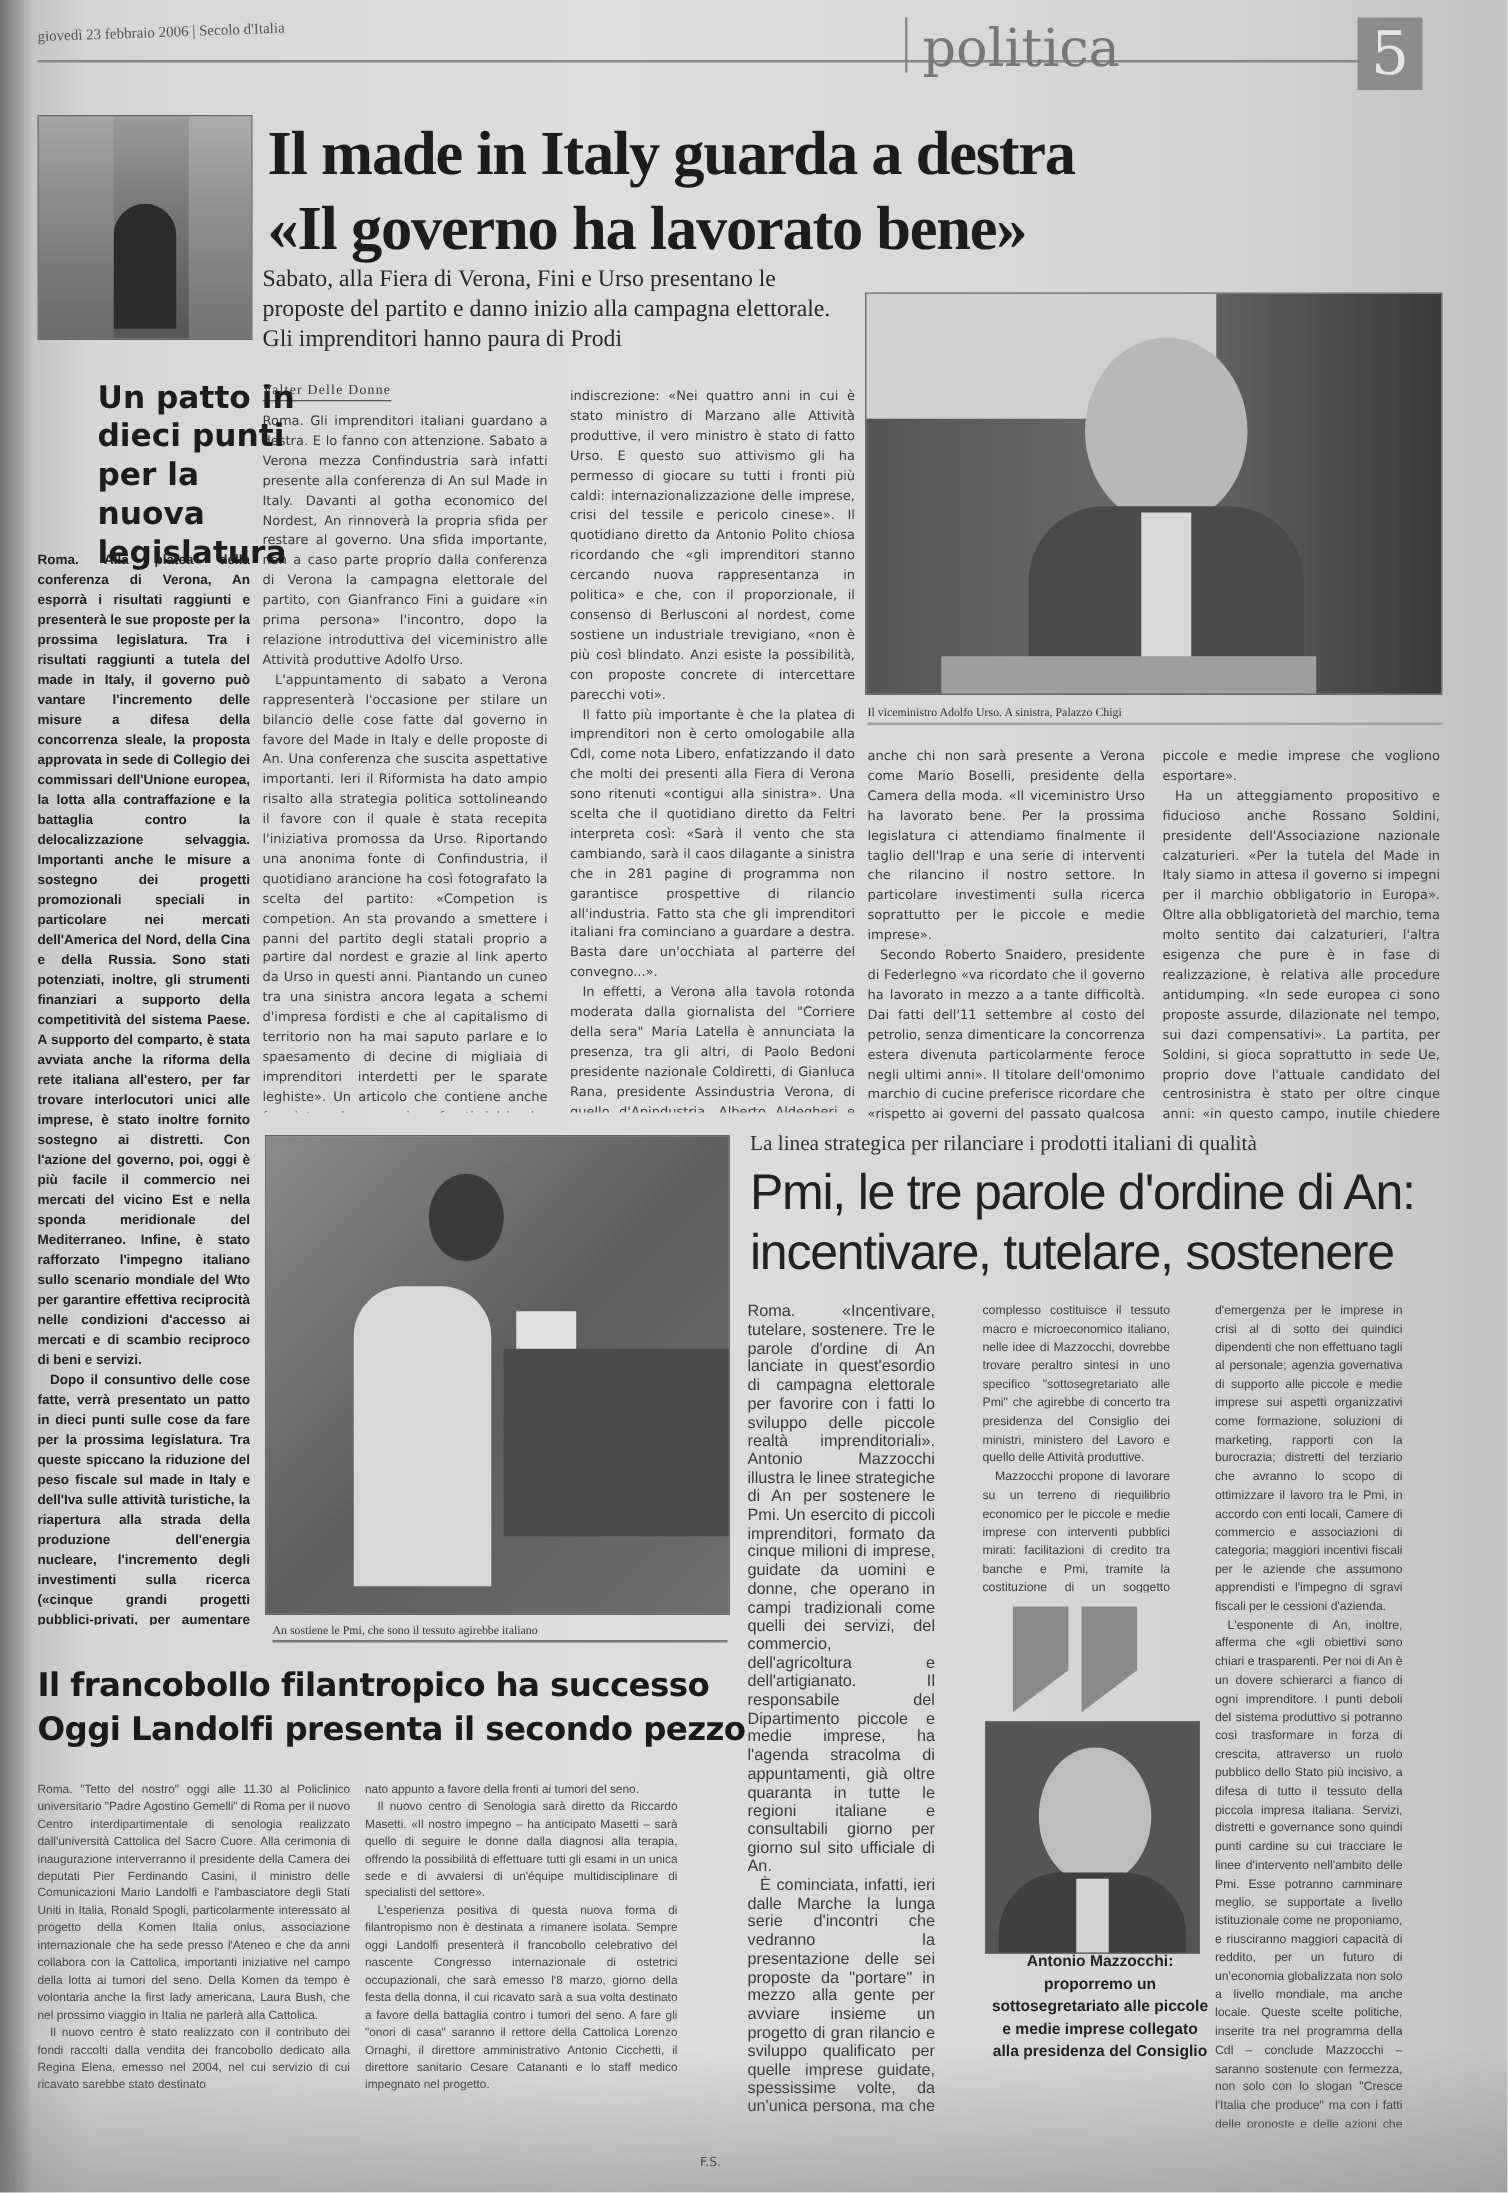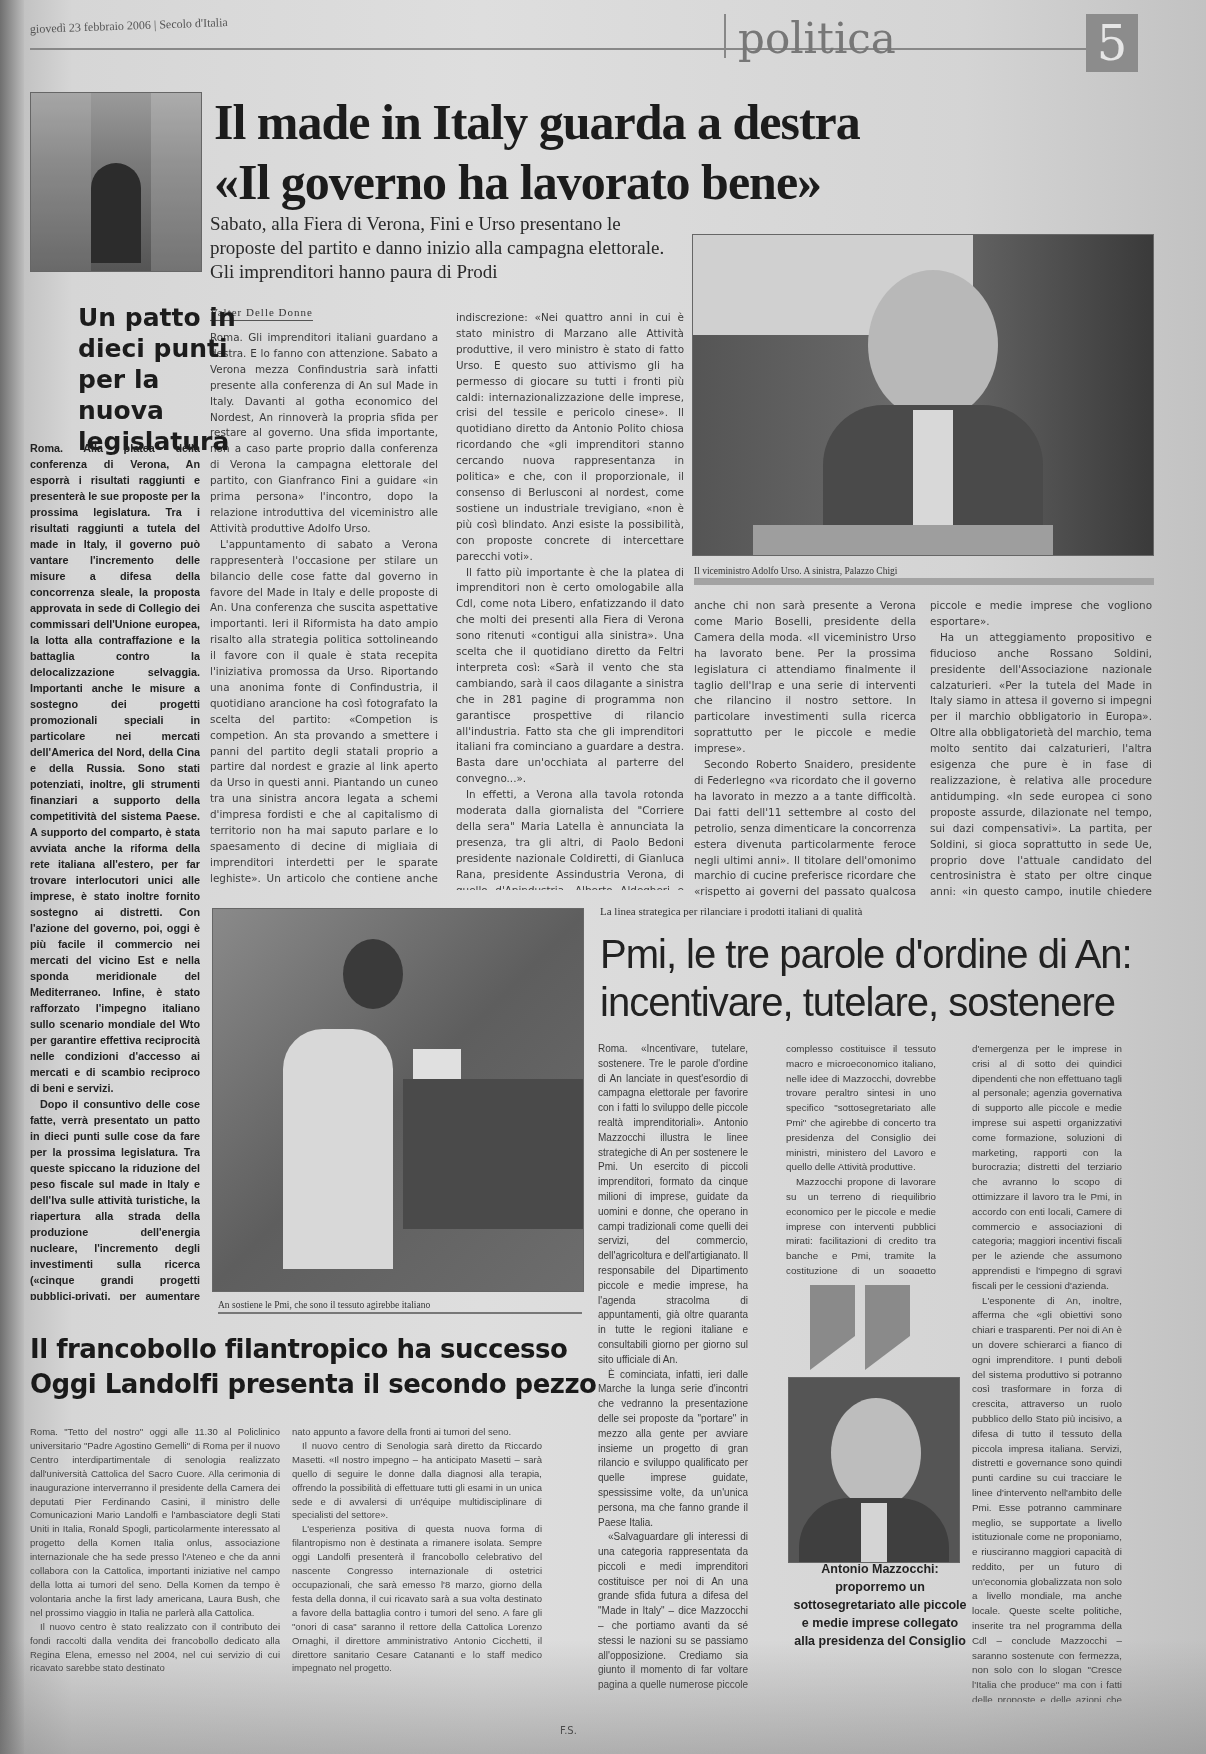--- a/index.html
+++ b/index.html
@@ -29,21 +29,21 @@
   .byline { left: 210px; top: 306px; font-size: 11px; color: #333; letter-spacing: 1px; border-bottom: 1px solid #555; padding-bottom: 2px; }
 
   .col { font-size: 10.4px; line-height: 15.9px; color: #3a3a3a; text-align: justify; overflow: hidden; }
   .col p { margin: 0; text-indent: 10px; }
   .col p:first-child { text-indent: 0; }
 
   .sidebar-title { left: 30px; top: 302px; width: 170px; font-weight: bold; font-size: 25px; line-height: 31px; color: #1c1c1c; margin-left: 48px; }
   .sidebar-col { left: 30px; top: 440px; width: 170px; height: 860px; font-size: 10.8px; line-height: 16px; color: #222; font-weight: bold; }
 
   .caption { font-size: 9.5px; color: #333; }
-  .kicker { left: 600px; top: 905px; width: 600px; font-size: 11px; color: #333; }
+  .kicker { left: 600px; top: 905px; width: 600px; font-size: 17px; color: #333; }
   .headline-pmi { left: 600px; top: 930px; width: 600px; font-size: 40px; line-height: 48px; color: #222; font-family: "Liberation Sans", sans-serif; letter-spacing: -1px; }
   .headline-franco { left: 30px; top: 1332px; width: 760px; font-weight: bold; font-size: 26px; line-height: 35px; color: #1a1a1a; letter-spacing: -0.5px; }
 
   .logo-block { background: #8a8a8a; }
   .mazz-caption { left: 790px; top: 1560px; width: 180px; text-align: center; font-weight: bold; font-size: 12.5px; line-height: 18px; color: #222; font-family: "Liberation Sans", sans-serif; }
   .signature { left: 560px; top: 1725px; font-size: 10px; color: #333; }
   .bottom-shadow { left: 0; top: 1640px; width: 1206px; height: 114px; background: linear-gradient(180deg, rgba(150,150,150,0) 0%, rgba(120,120,120,0.45) 100%); pointer-events: none; }
 </style>
 </head>
 <body>
@@ -80,21 +80,21 @@
 
 </div>
 
 <div class="abs photo" style="left:692px; top:234px; width:460px; height:320px; background:linear-gradient(90deg,#555 0%,#6c6c6c 50%,#3a3a3a 100%);">
   <div class="abs" style="left:0; top:0; width:280px; height:100px; background:#d0d0d0;"></div>
   <div class="abs photo-inner" style="left:175px; top:35px; width:130px; height:150px; background:#b8b8b8;"></div>
   <div class="abs" style="left:130px; top:170px; width:220px; height:150px; background:#4a4a4a; border-radius:60px 60px 0 0;"></div>
   <div class="abs" style="left:220px; top:175px; width:40px; height:130px; background:#d8d8d8;"></div>
   <div class="abs" style="left:60px; top:290px; width:300px; height:30px; background:#9e9e9e;"></div>
 </div>
-<div class="abs caption lib-serif" style="left:694px; top:566px; width:460px; border-bottom:7px solid #a3a3a3; padding-bottom:2px;">Il viceministro Adolfo Urso. A sinistra, Palazzo Chigi</div>
+<div class="abs caption lib-serif" style="left:694px; top:566px; width:460px; border-bottom:2px solid #a3a3a3; padding-bottom:2px;">Il viceministro Adolfo Urso. A sinistra, Palazzo Chigi</div>
 
 <div class="abs col" style="left:694px; top:598px; width:222px; height:300px;">
   <p>anche chi non sarà presente a Verona come Mario Boselli, presidente della Camera della moda. «Il viceministro Urso ha lavorato bene. Per la prossima legislatura ci attendiamo finalmente il taglio dell'Irap e una serie di interventi che rilancino il nostro settore. In particolare investimenti sulla ricerca soprattutto per le piccole e medie imprese».</p>
   <p>Secondo Roberto Snaidero, presidente di Federlegno «va ricordato che il governo ha lavorato in mezzo a a tante difficoltà. Dai fatti dell'11 settembre al costo del petrolio, senza dimenticare la concorrenza estera divenuta particolarmente feroce negli ultimi anni». Il titolare dell'omonimo marchio di cucine preferisce ricordare che «rispetto ai governi del passato qualcosa si è fatto, ma il lavoro non è concluso. Serve un programma di supporto alle imprese in maniera in made in Italy e soprattutto un supporto alle</p>
 </div>
 <div class="abs col" style="left:930px; top:598px; width:222px; height:300px;">
   <p>piccole e medie imprese che vogliono esportare».</p>
   <p>Ha un atteggiamento propositivo e fiducioso anche Rossano Soldini, presidente dell'Associazione nazionale calzaturieri. «Per la tutela del Made in Italy siamo in attesa il governo si impegni per il marchio obbligatorio in Europa». Oltre alla obbligatorietà del marchio, tema molto sentito dai calzaturieri, l'altra esigenza che pure è in fase di realizzazione, è relativa alle procedure antidumping. «In sede europea ci sono proposte assurde, dilazionate nel tempo, sui dazi compensativi». La partita, per Soldini, si gioca soprattutto in sede Ue, proprio dove l'attuale candidato del centrosinistra è stato per oltre cinque anni: «in questo campo, inutile chiedere qualcosa a Prodi. Lui è un filo-cinese. Il Professore vede la Cina solo come un'opportunità. A dar retta a lui, dovremmo chiudere tutti».</p>
 </div>
 
@@ -111,21 +111,21 @@
   <div class="abs" style="left:200px; top:140px; width:48px; height:30px; background:#e0e0e0;"></div>
 </div>
 <div class="abs caption lib-serif" style="left:218px; top:1300px; width:364px; border-bottom:2px solid #777; padding-bottom:2px;">An sostiene le Pmi, che sono il tessuto agirebbe italiano</div>
 
 <div class="abs kicker lib-serif">La linea strategica per rilanciare i prodotti italiani di qualità</div>
 <div class="abs headline-pmi">
   <div>Pmi, le tre parole d'ordine di An:</div>
   <div>incentivare, tutelare, sostenere</div>
 </div>
 
-<div class="abs col condensed" style="left:598px; top:1042px; width:150px; height:648px; font-size:10px; line-height:14.8px;">
+<div class="abs col condensed" style="left:598px; top:1042px; width:150px; height:648px; font-size:13px; line-height:14.8px;">
   <p>Roma. «Incentivare, tutelare, sostenere. Tre le parole d'ordine di An lanciate in quest'esordio di campagna elettorale per favorire con i fatti lo sviluppo delle piccole realtà imprenditoriali». Antonio Mazzocchi illustra le linee strategiche di An per sostenere le Pmi. Un esercito di piccoli imprenditori, formato da cinque milioni di imprese, guidate da uomini e donne, che operano in campi tradizionali come quelli dei servizi, del commercio, dell'agricoltura e dell'artigianato. Il responsabile del Dipartimento piccole e medie imprese, ha l'agenda stracolma di appuntamenti, già oltre quaranta in tutte le regioni italiane e consultabili giorno per giorno sul sito ufficiale di An.</p>
   <p>È cominciata, infatti, ieri dalle Marche la lunga serie d'incontri che vedranno la presentazione delle sei proposte da "portare" in mezzo alla gente per avviare insieme un progetto di gran rilancio e sviluppo qualificato per quelle imprese guidate, spessissime volte, da un'unica persona, ma che fanno grande il Paese Italia.</p>
   <p>«Salvaguardare gli interessi di una categoria rappresentata da piccoli e medi imprenditori costituisce per noi di An una grande sfida futura a difesa del "Made in Italy" – dice Mazzocchi – che portiamo avanti da sé stessi le nazioni su se passiamo all'opposizione. Crediamo sia giunto il momento di far voltare pagina a quelle numerose piccole realtà imprenditoriali che oggi, a causa di una repentina invasione di prodotti a basso costo, si trovano a competere sul mercato tra mille difficoltà».</p>
 
 </div>
 <div class="abs col condensed" style="left:786px; top:1042px; width:150px; height:232px; font-size:9.8px; line-height:14.8px;">
   <p>complesso costituisce il tessuto macro e microeconomico italiano, nelle idee di Mazzocchi, dovrebbe trovare peraltro sintesi in uno specifico "sottosegretariato alle Pmi" che agirebbe di concerto tra presidenza del Consiglio dei ministri, ministero del Lavoro e quello delle Attività produttive.</p>
   <p>Mazzocchi propone di lavorare su un terreno di riequilibrio economico per le piccole e medie imprese con interventi pubblici mirati: facilitazioni di credito tra banche e Pmi, tramite la costituzione di un soggetto pubblico con funzioni di garanzia, istituzione di un fondo</p>
 </div>
 <div class="abs col condensed" style="left:972px; top:1042px; width:150px; height:660px; font-size:9.8px; line-height:14.8px;">

